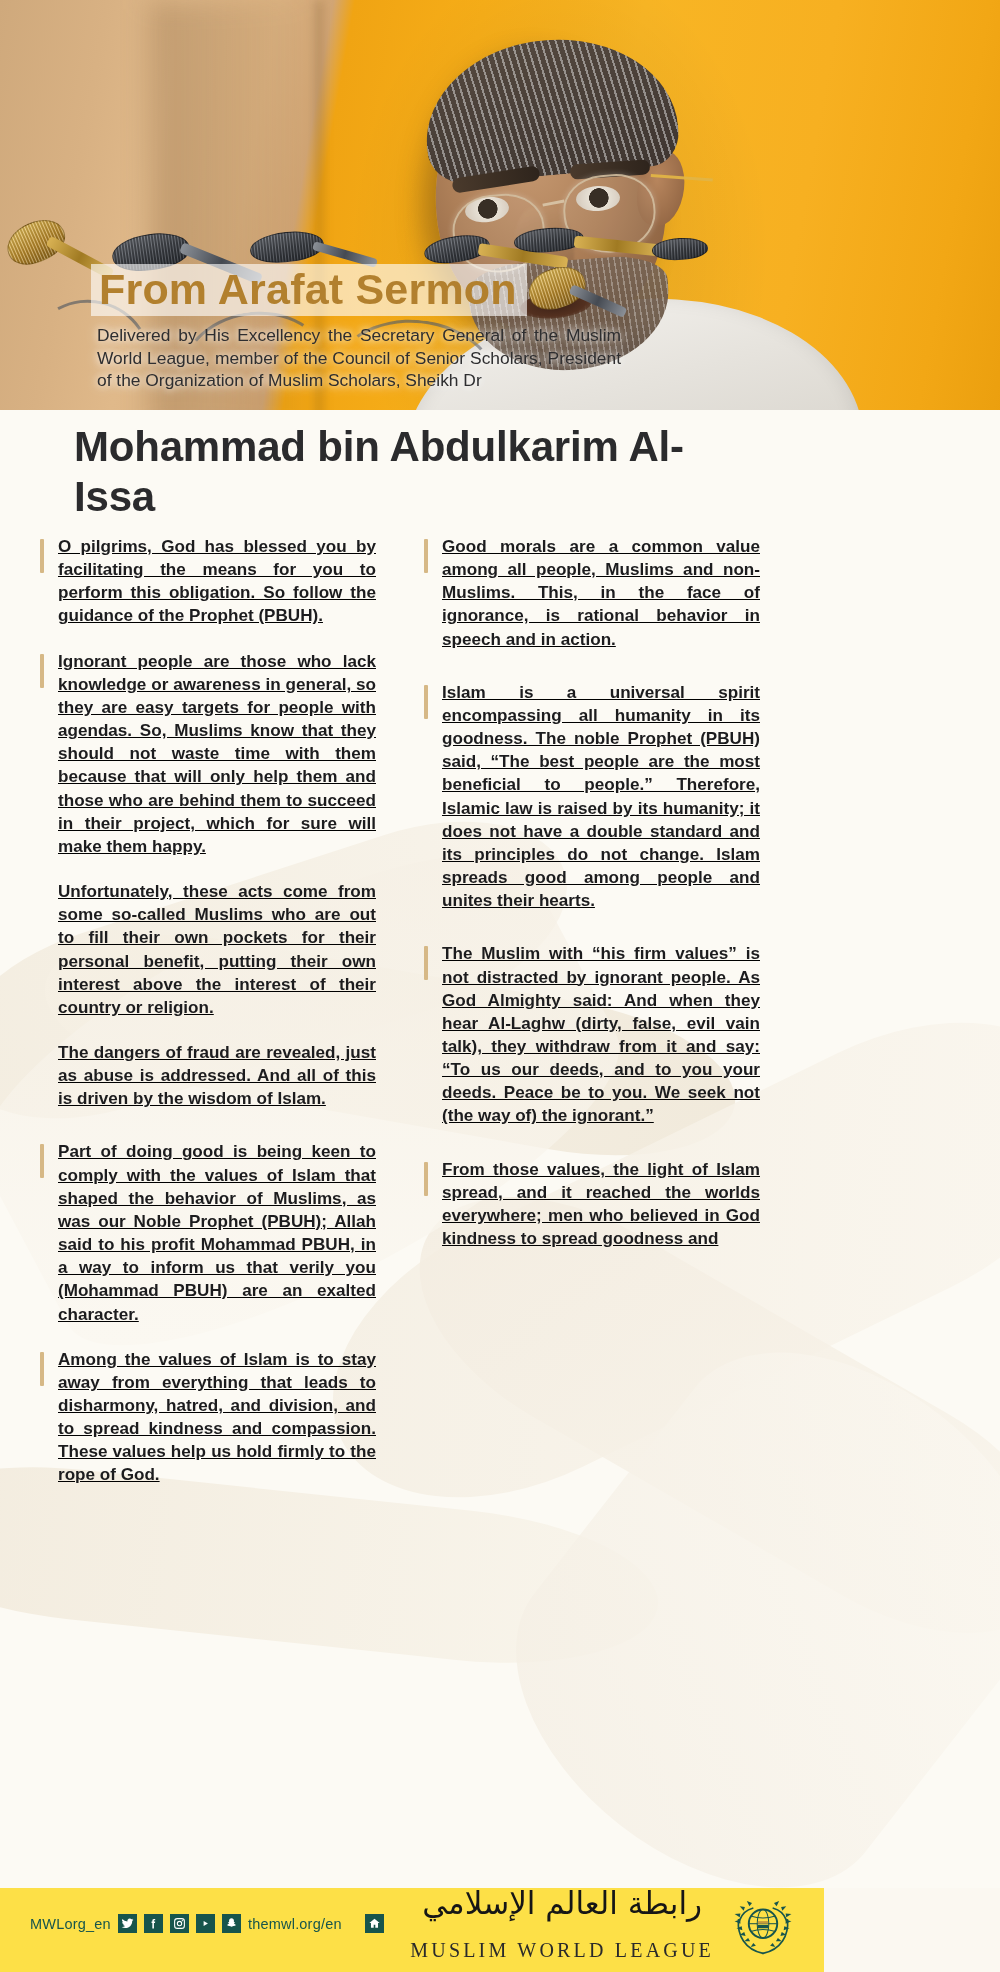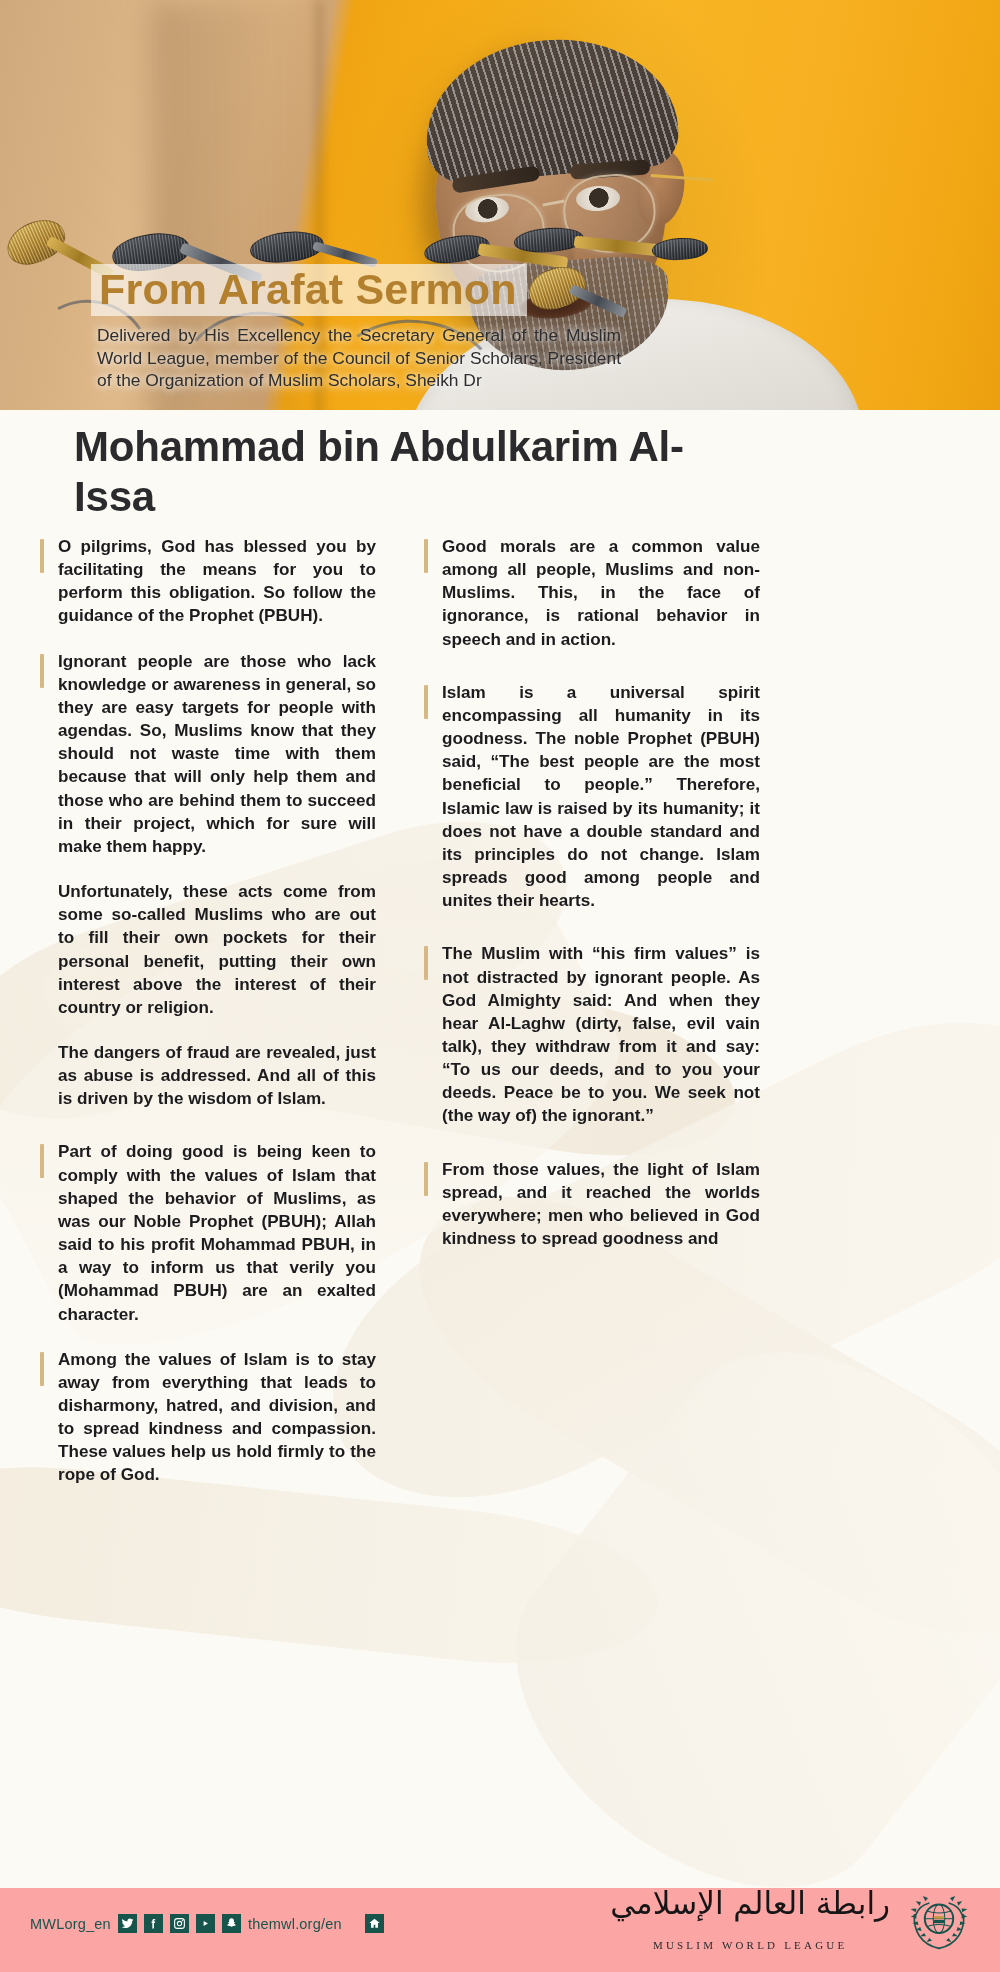--- a/index.html
+++ b/index.html
@@ -283,20 +283,21 @@
     letter-spacing: -0.2px;
   }
 
   
   .columns {
     position: absolute;
     left: 40px; top: 125px;
     width: 920px;
     display: flex;
     gap: 48px;
+    text-decoration: underline;
   }
   .col { width: 336px; }
   .col-right { padding-top: 0px; }
 
   .para {
     position: relative;
     padding-left: 18px;
     margin: 0 0 22px 0;
     font-size: 17.1px;
     line-height: 1.355;
@@ -312,22 +313,22 @@
     background: #d6b886;
     border-radius: 1px;
   }
   .para.no-bar::before { display: none; }
   .para.gap-lg { margin-bottom: 30px; }
 
   
   .footer {
     position: absolute;
     left: 0; top: 1888px;
-    width: 1000px; height: 84px;
-    background: #fca5a5;
+    width: 824px; height: 84px;
+    background: #fde047;
   }
   .social {
     position: absolute;
     left: 30px; top: 26px;
     display: flex;
     align-items: center;
     gap: 7px;
   }
   .handle, .weburl {
     font-size: 14.5px;
@@ -360,21 +361,21 @@
   .brand-arabic {
     font-family: "DejaVu Sans", sans-serif;
     font-size: 31px;
     color: #161616;
     line-height: 1;
     direction: rtl;
     white-space: nowrap;
   }
   .brand-en {
     font-family: "Liberation Serif", serif;
-    font-size: 11px;
+    font-size: 20px;
     letter-spacing: 3.2px;
     color: #2a2a2a;
     text-align: right;
     margin-top: 20px;
     white-space: nowrap;
   }
   .brand-text { display: flex; flex-direction: column; align-items: center; }
   .emblem { width: 66px; height: 62px; }
 </style>
 </head>

